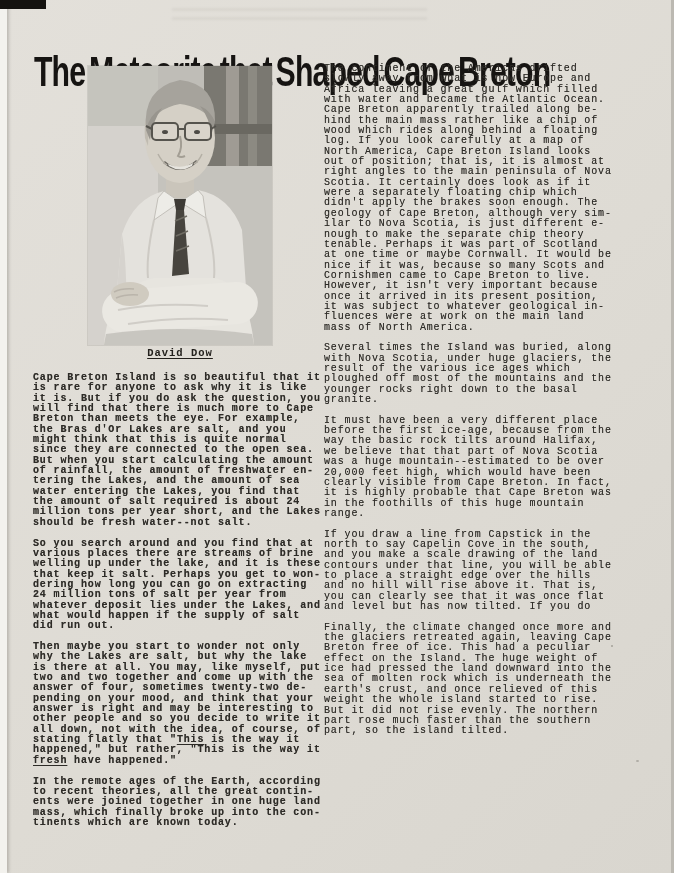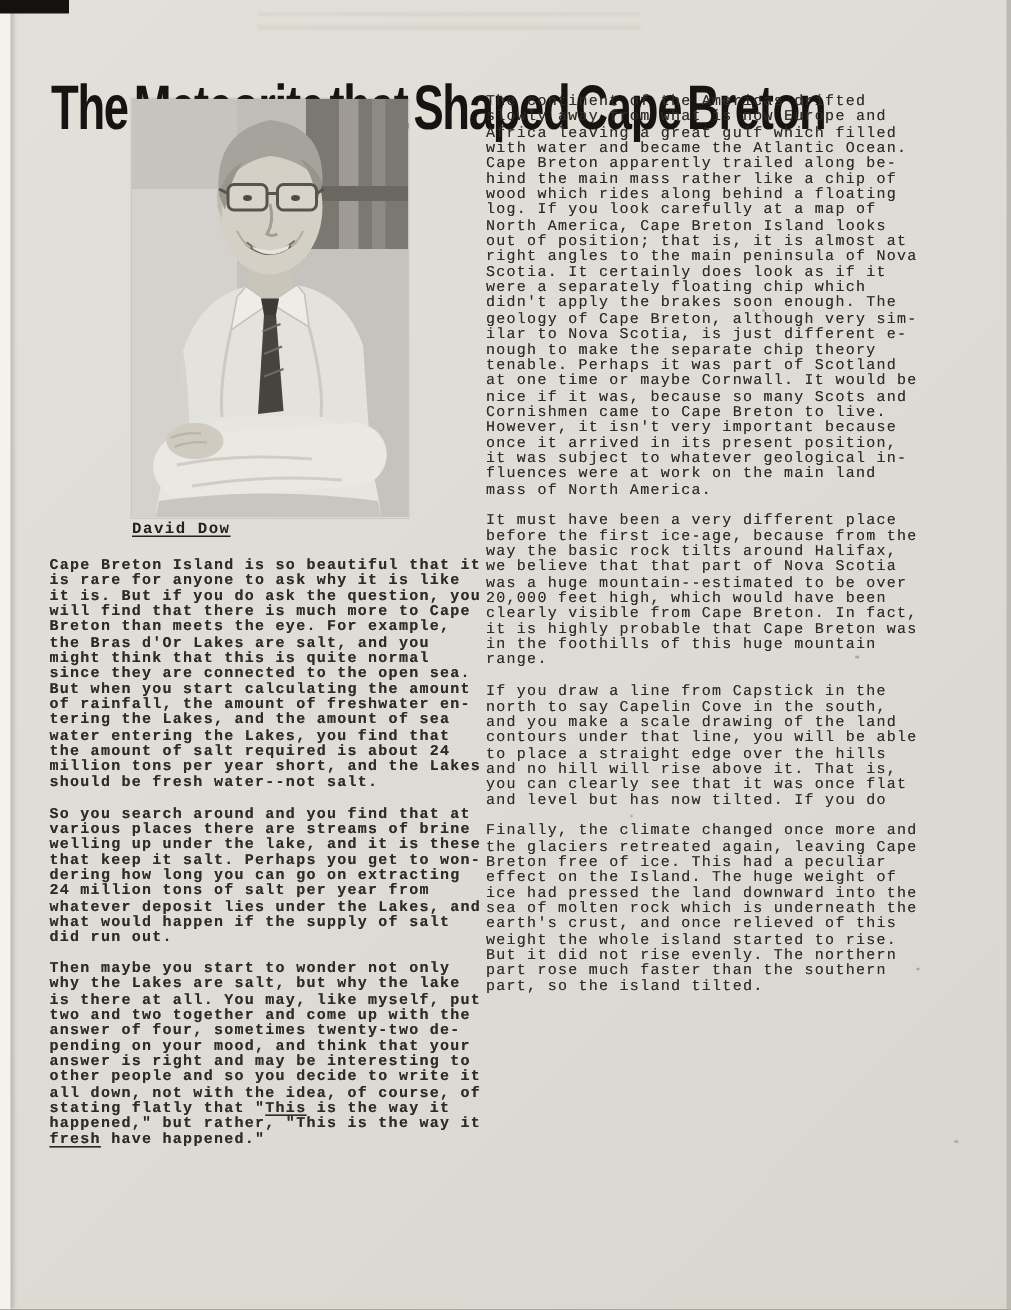--- a/index.html
+++ b/index.html
@@ -45,20 +45,21 @@
   }
   .photo{
     position:absolute;left:88px;top:66px;width:184px;height:279px;
     overflow:hidden;
     filter:grayscale(20%) contrast(98%);
     box-shadow:0 0 0 1px rgba(90,86,78,.15);
   }
   .photo svg{display:block;}
   .photo-caption{
     position:absolute;left:88px;top:347px;width:184px;
+    text-align:center;
     font-family:"Liberation Mono","DejaVu Sans Mono",monospace;
     font-weight:bold;
     font-size:10.5px;
     letter-spacing:1px;
     color:#23211d;
     text-decoration:underline;
     text-underline-offset:2px;
   }
   .col{
     position:absolute;
@@ -180,21 +181,25 @@
 why the Lakes are salt, but why the lake
 is there at all. You may, like myself, put
 two and two together and come up with the
 answer of four, sometimes twenty-two de-
 pending on your mood, and think that your
 answer is right and may be interesting to
 other people and so you decide to write it
 all down, not with the idea, of course, of
 stating flatly that "</span><span class="u">This</span><span> is the way it
 happened," but rather, "This is the way it
-</span><span class="u">fresh</span><span> have happened."</span></p></div>
+</span><span class="u">fresh</span><span> have happened."</span></p><p class="para"><span>In the remote ages of the Earth, according
+to recent theories, all the great contin-
+ents were joined together in one huge land
+mass, which finally broke up into the con-
+tinents which are known today.</span></p></div>
   <div class="col col-right"><p class="para"><span>The continent of the Americas drifted
 slowly away from what is now Europe and
 Africa leaving a great gulf which filled
 with water and became the Atlantic Ocean.
 Cape Breton apparently trailed along be-
 hind the main mass rather like a chip of
 wood which rides along behind a floating
 log. If you look carefully at a map of
 North America, Cape Breton Island looks
 out of position; that is, it is almost at
@@ -206,21 +211,26 @@
 ilar to Nova Scotia, is just different e-
 nough to make the separate chip theory
 tenable. Perhaps it was part of Scotland
 at one time or maybe Cornwall. It would be
 nice if it was, because so many Scots and
 Cornishmen came to Cape Breton to live.
 However, it isn't very important because
 once it arrived in its present position,
 it was subject to whatever geological in-
 fluences were at work on the main land
-mass of North America.</span></p><p class="para"><span>It must have been a very different place
+mass of North America.</span></p><p class="para"><span>Several times the Island was buried, along
+with Nova Scotia, under huge glaciers, the
+result of the various ice ages which
+ploughed off most of the mountains and the
+younger rocks right down to the basal
+granite.</span></p><p class="para"><span>It must have been a very different place
 before the first ice-age, because from the
 way the basic rock tilts around Halifax,
 we believe that that part of Nova Scotia
 was a huge mountain--estimated to be over
 20,000 feet high, which would have been
 clearly visible from Cape Breton. In fact,
 it is highly probable that Cape Breton was
 in the foothills of this huge mountain
 range.</span></p><p class="para"><span>If you draw a line from Capstick in the
 north to say Capelin Cove in the south,

